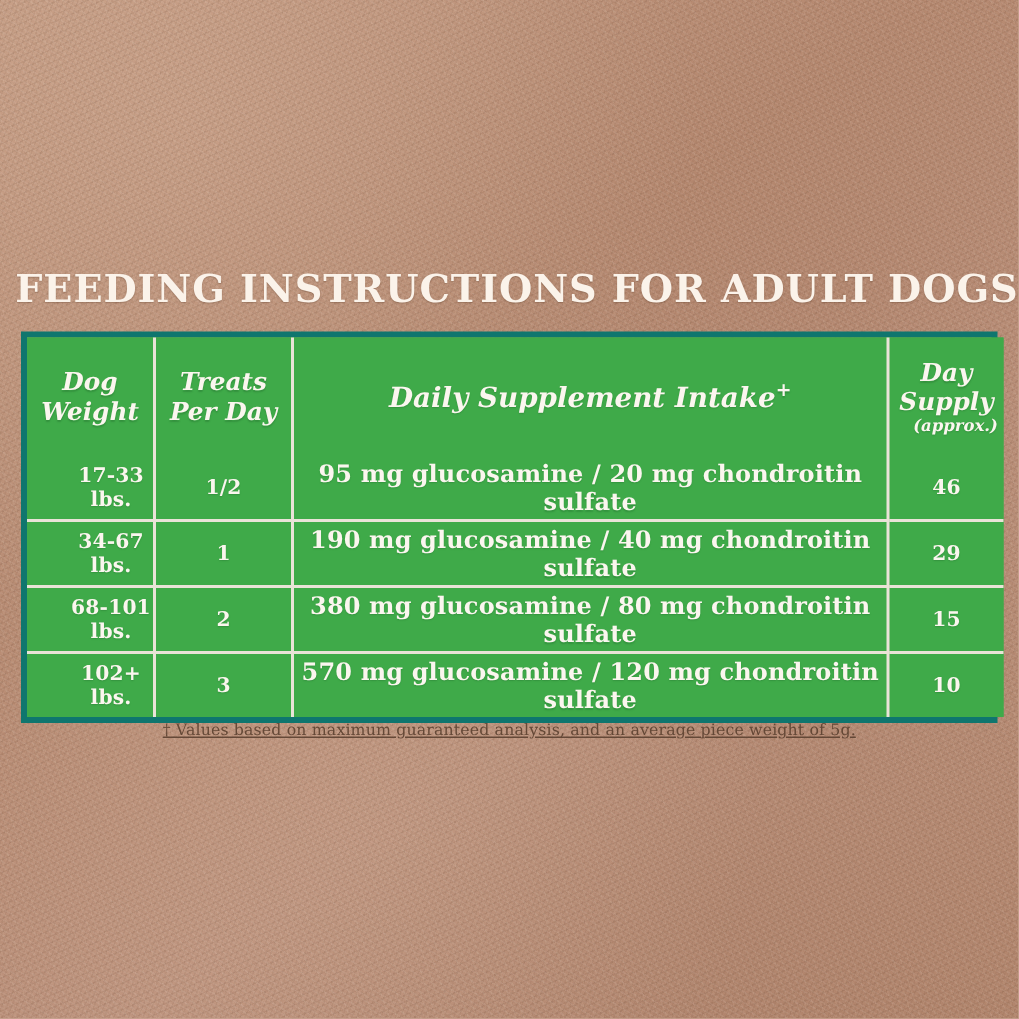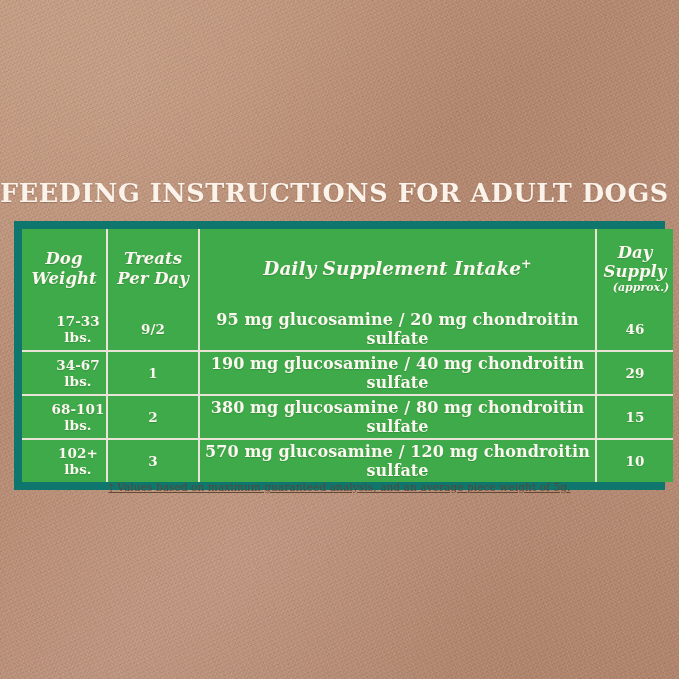--- a/index.html
+++ b/index.html
@@ -41,37 +41,37 @@
   #content {
     position: absolute;
     inset: 0;
   }
 
   .page-title {
     position: absolute;
     left: 0;
     right: 0;
     top: 178px;
-    text-align: left;
+    text-align: right;
     color: #fbf3ea;
     font-family: "DejaVu Serif", serif;
     font-weight: bold;
     font-size: 25.5px;
     letter-spacing: 0.6px;
     text-shadow: 0 1px 1px rgba(90,56,36,0.35);
     white-space: nowrap;
   }
 
   
   .table-wrap {
     position: absolute;
     left: 14px;
     top: 221px;
     width: 651px;
-    border: 8px solid #0f766e;
+    border: 4px solid #0f766e;
     box-sizing: border-box;
     background: #404040;
   }
   table.feeding-table {
     width: 100%;
     border-collapse: collapse;
     table-layout: fixed;
     background: #3faa49;
   }
   table.feeding-table td,
@@ -188,21 +188,21 @@
           <th class="small-head">
             <span>Day</span><br>
             <span>Supply</span>
             <span class="approx">(approx.)</span>
           </th>
         </tr>
       </thead>
       <tbody>
         <tr>
           <td class="weight-cell">17-33 lbs.</td>
-          <td>9/2</td>
+          <td>1/2</td>
           <td class="intake-cell">95 mg glucosamine  / 20 mg chondroitin sulfate</td>
           <td>46</td>
         </tr>
         <tr>
           <td class="weight-cell">34-67 lbs.</td>
           <td>1</td>
           <td class="intake-cell">190 mg glucosamine  / 40 mg chondroitin sulfate</td>
           <td>29</td>
         </tr>
         <tr>

